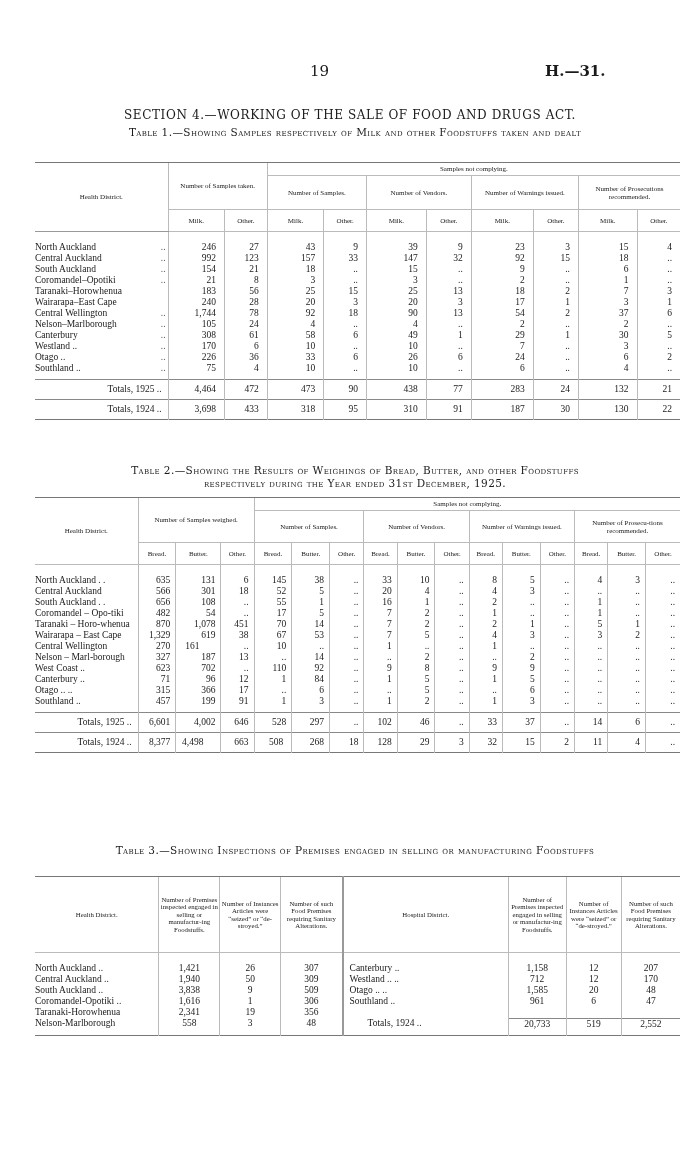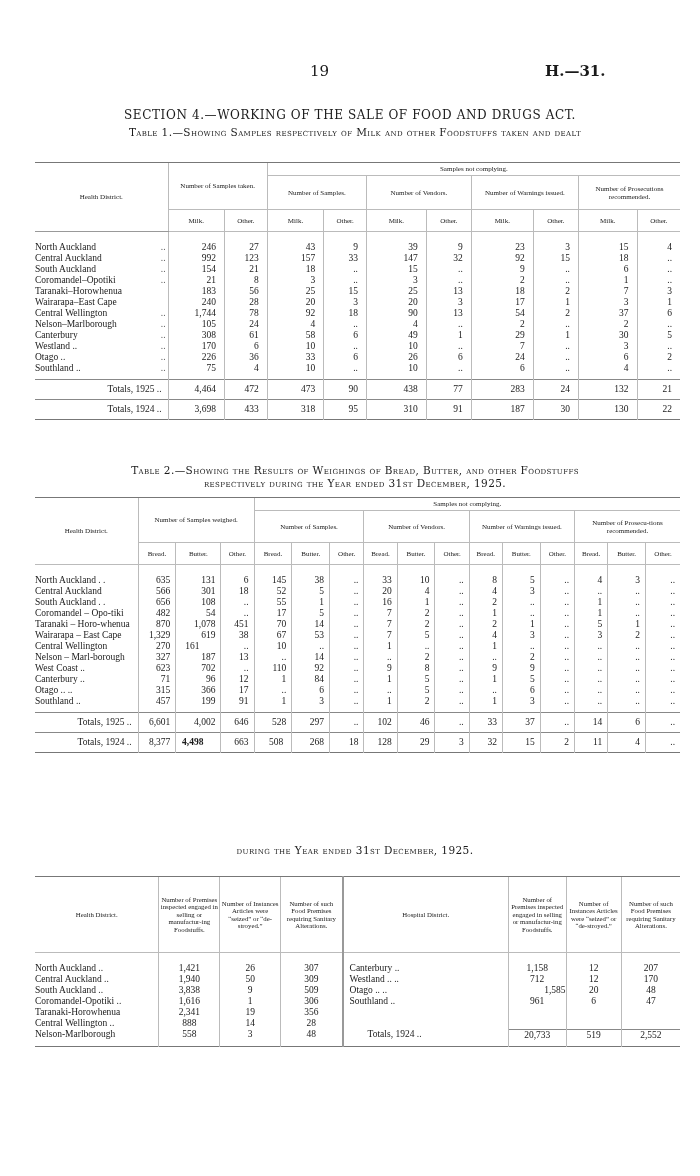--- a/index.html
+++ b/index.html
@@ -550,40 +550,40 @@
         <td style="padding-right:5px;">33</td>
         <td style="padding-right:5px;">37</td>
         <td style="padding-right:5px;">..</td>
         <td style="padding-right:5px;">14</td>
         <td style="padding-right:5px;">6</td>
         <td style="padding-right:5px;">..</td>
       </tr>
       <tr class="total bottom-rule">
         <td class="name">Totals, 1924 ..</td>
         <td style="padding-right:5px;">8,377</td>
-        <td style="padding-right:17px;font-weight:bold;">4,498</td>
+        <td style="padding-right:17px;">4,498</td>
         <td style="padding-right:5px;">663</td>
         <td style="">508</td>
         <td style="padding-right:5px;">268</td>
         <td style="padding-right:5px;">18</td>
         <td style="padding-right:5px;">128</td>
         <td style="padding-right:5px;">29</td>
         <td style="padding-right:5px;">3</td>
         <td style="padding-right:5px;">32</td>
         <td style="padding-right:5px;">15</td>
         <td style="padding-right:5px;">2</td>
         <td style="padding-right:5px;">11</td>
         <td style="padding-right:5px;">4</td>
         <td style="padding-right:5px;">..</td>
       </tr>
     </tbody>
 </table>
 
 <div class="table-title" style="top:844px;">
-  <div>during the Year ended 31st December, 1925.</div>
+  <div>Table 3.—Showing Inspections of Premises engaged in selling or manufacturing Foodstuffs</div>
 </div>
 
 <table class="t3" style="top:876px; left:35px; width:645px;">
   <colgroup>
     <col style="width:112px">
       <col style="width:55px">
       <col style="width:55px">
       <col style="width:56px">
       <col style="width:98px">
       <col style="width:52px">
@@ -623,49 +623,39 @@
         <td style="text-align:center;padding-right:0;">712</td>
         <td style="text-align:center;padding-right:0;">12</td>
         <td style="text-align:center;padding-right:0;">170</td>
       </tr>
       <tr>
         <td class="name">South Auckland ..</td>
         <td style="text-align:center;padding-right:0;">3,838</td>
         <td style="text-align:center;padding-right:0;">9</td>
         <td style="text-align:center;padding-right:0;">509</td>
         <td class="hosp" style="padding-left:6px;" colspan="2">Otago .. ..</td>
-        <td style="padding-right:0;">1,585</td>
+        <td style="text-align:center;padding-right:0;">1,585</td>
         <td style="text-align:center;padding-right:0;">20</td>
         <td style="text-align:center;padding-right:0;">48</td>
       </tr>
       <tr>
         <td class="name">Coromandel-Opotiki ..</td>
         <td style="text-align:center;padding-right:0;">1,616</td>
         <td style="text-align:center;padding-right:0;">1</td>
         <td style="text-align:center;padding-right:0;">306</td>
         <td class="hosp" style="padding-left:6px;" colspan="2">Southland ..</td>
         <td style="text-align:center;padding-right:0;margin-top:36px;">961</td>
         <td style="text-align:center;padding-right:0;">6</td>
         <td style="text-align:center;padding-right:0;">47</td>
       </tr>
       <tr>
         <td class="name">Taranaki-Horowhenua</td>
         <td style="text-align:center;padding-right:0;">2,341</td>
         <td style="text-align:center;padding-right:0;">19</td>
         <td style="text-align:center;padding-right:0;">356</td>
-        <td class="hosp" style="padding-left:6px;" colspan="2"></td>
-        <td style="text-align:center;padding-right:0;"></td>
-        <td style="text-align:center;padding-right:0;"></td>
-        <td style="text-align:center;padding-right:0;"></td>
-      </tr>
-      <tr>
-        <td class="name">Central Wellington ..</td>
-        <td style="text-align:center;padding-right:0;">888</td>
-        <td style="text-align:center;padding-right:0;">14</td>
-        <td style="text-align:center;padding-right:0;">28</td>
         <td class="hosp" style="padding-left:6px;" colspan="2"></td>
         <td style="text-align:center;padding-right:0;"></td>
         <td style="text-align:center;padding-right:0;"></td>
         <td style="text-align:center;padding-right:0;"></td>
       </tr>
       <tr class="last-body bottom-rule">
         <td class="name">Nelson-Marlborough</td>
         <td style="text-align:center;padding-right:0;">558</td>
         <td style="text-align:center;padding-right:0;">3</td>
         <td style="text-align:center;padding-right:0;">48</td>

